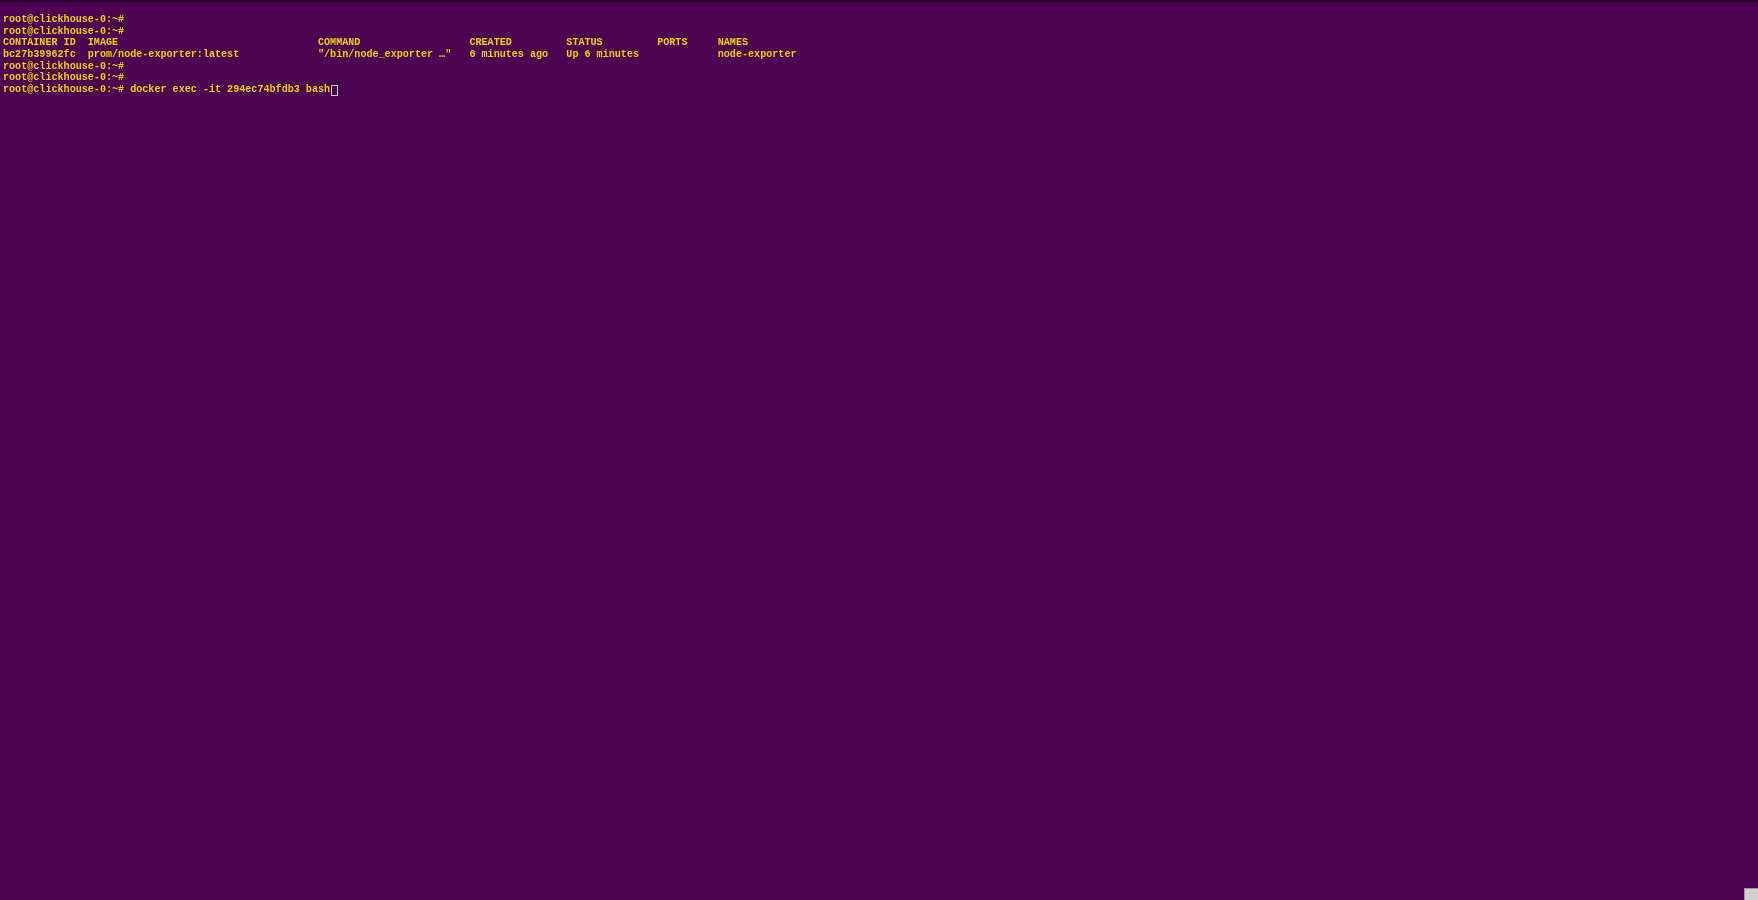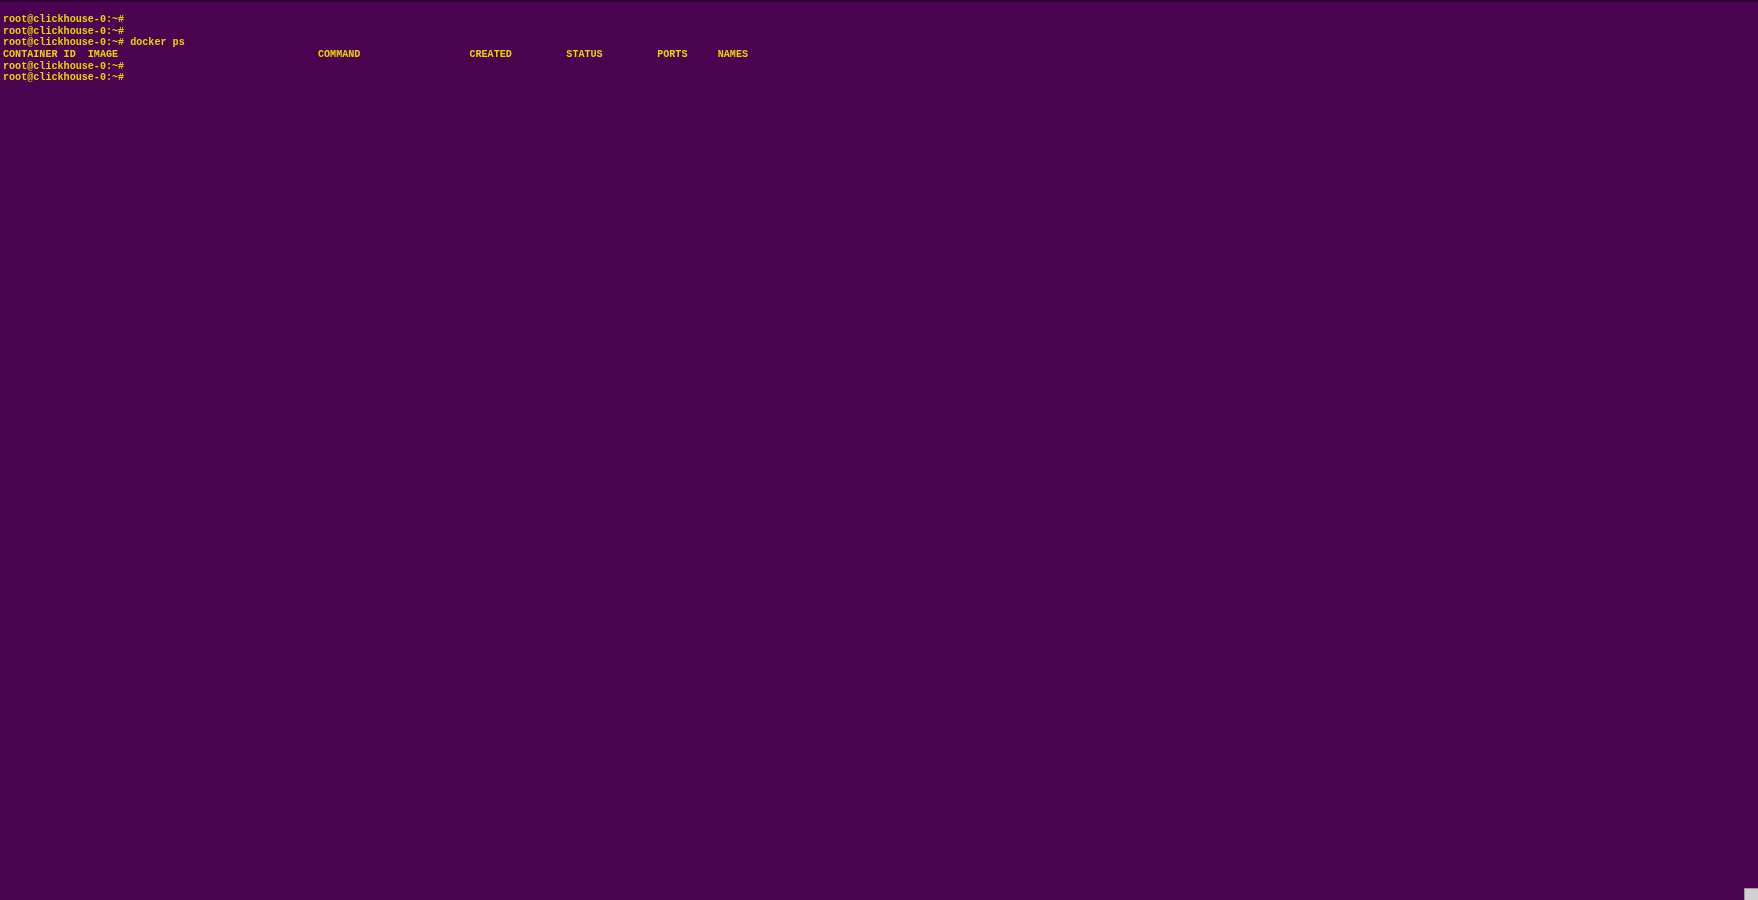--- a/index.html
+++ b/index.html
@@ -61,19 +61,20 @@
   }
 </style>
 </head>
 <body>
 
 <div class="top-edge"></div>
 
 <div class="terminal">
   <div class="line"><span>root@clickhouse-0:~# </span></div>
   <div class="line"><span>root@clickhouse-0:~# </span></div>
-  <div class="line"><span>root@clickhouse-0:~# docker ps</span></div>
   <div class="line"><span>CONTAINER ID  IMAGE                                 COMMAND                  CREATED         STATUS         PORTS     NAMES</span></div>
+  <div class="line"><span>bc27b39962fc  prom/node-exporter:latest             "/bin/node_exporter …"   6 minutes ago   Up 6 minutes             node-exporter</span></div>
   <div class="line"><span>root@clickhouse-0:~# </span></div>
   <div class="line"><span>root@clickhouse-0:~# </span></div>
+  <div class="line"><span>root@clickhouse-0:~# docker exec -it 294ec74bfdb3 bash</span><span class="cursor"></span></div>
 </div>
 
 <div class="scroll-corner"></div>
 
 </body></html>

